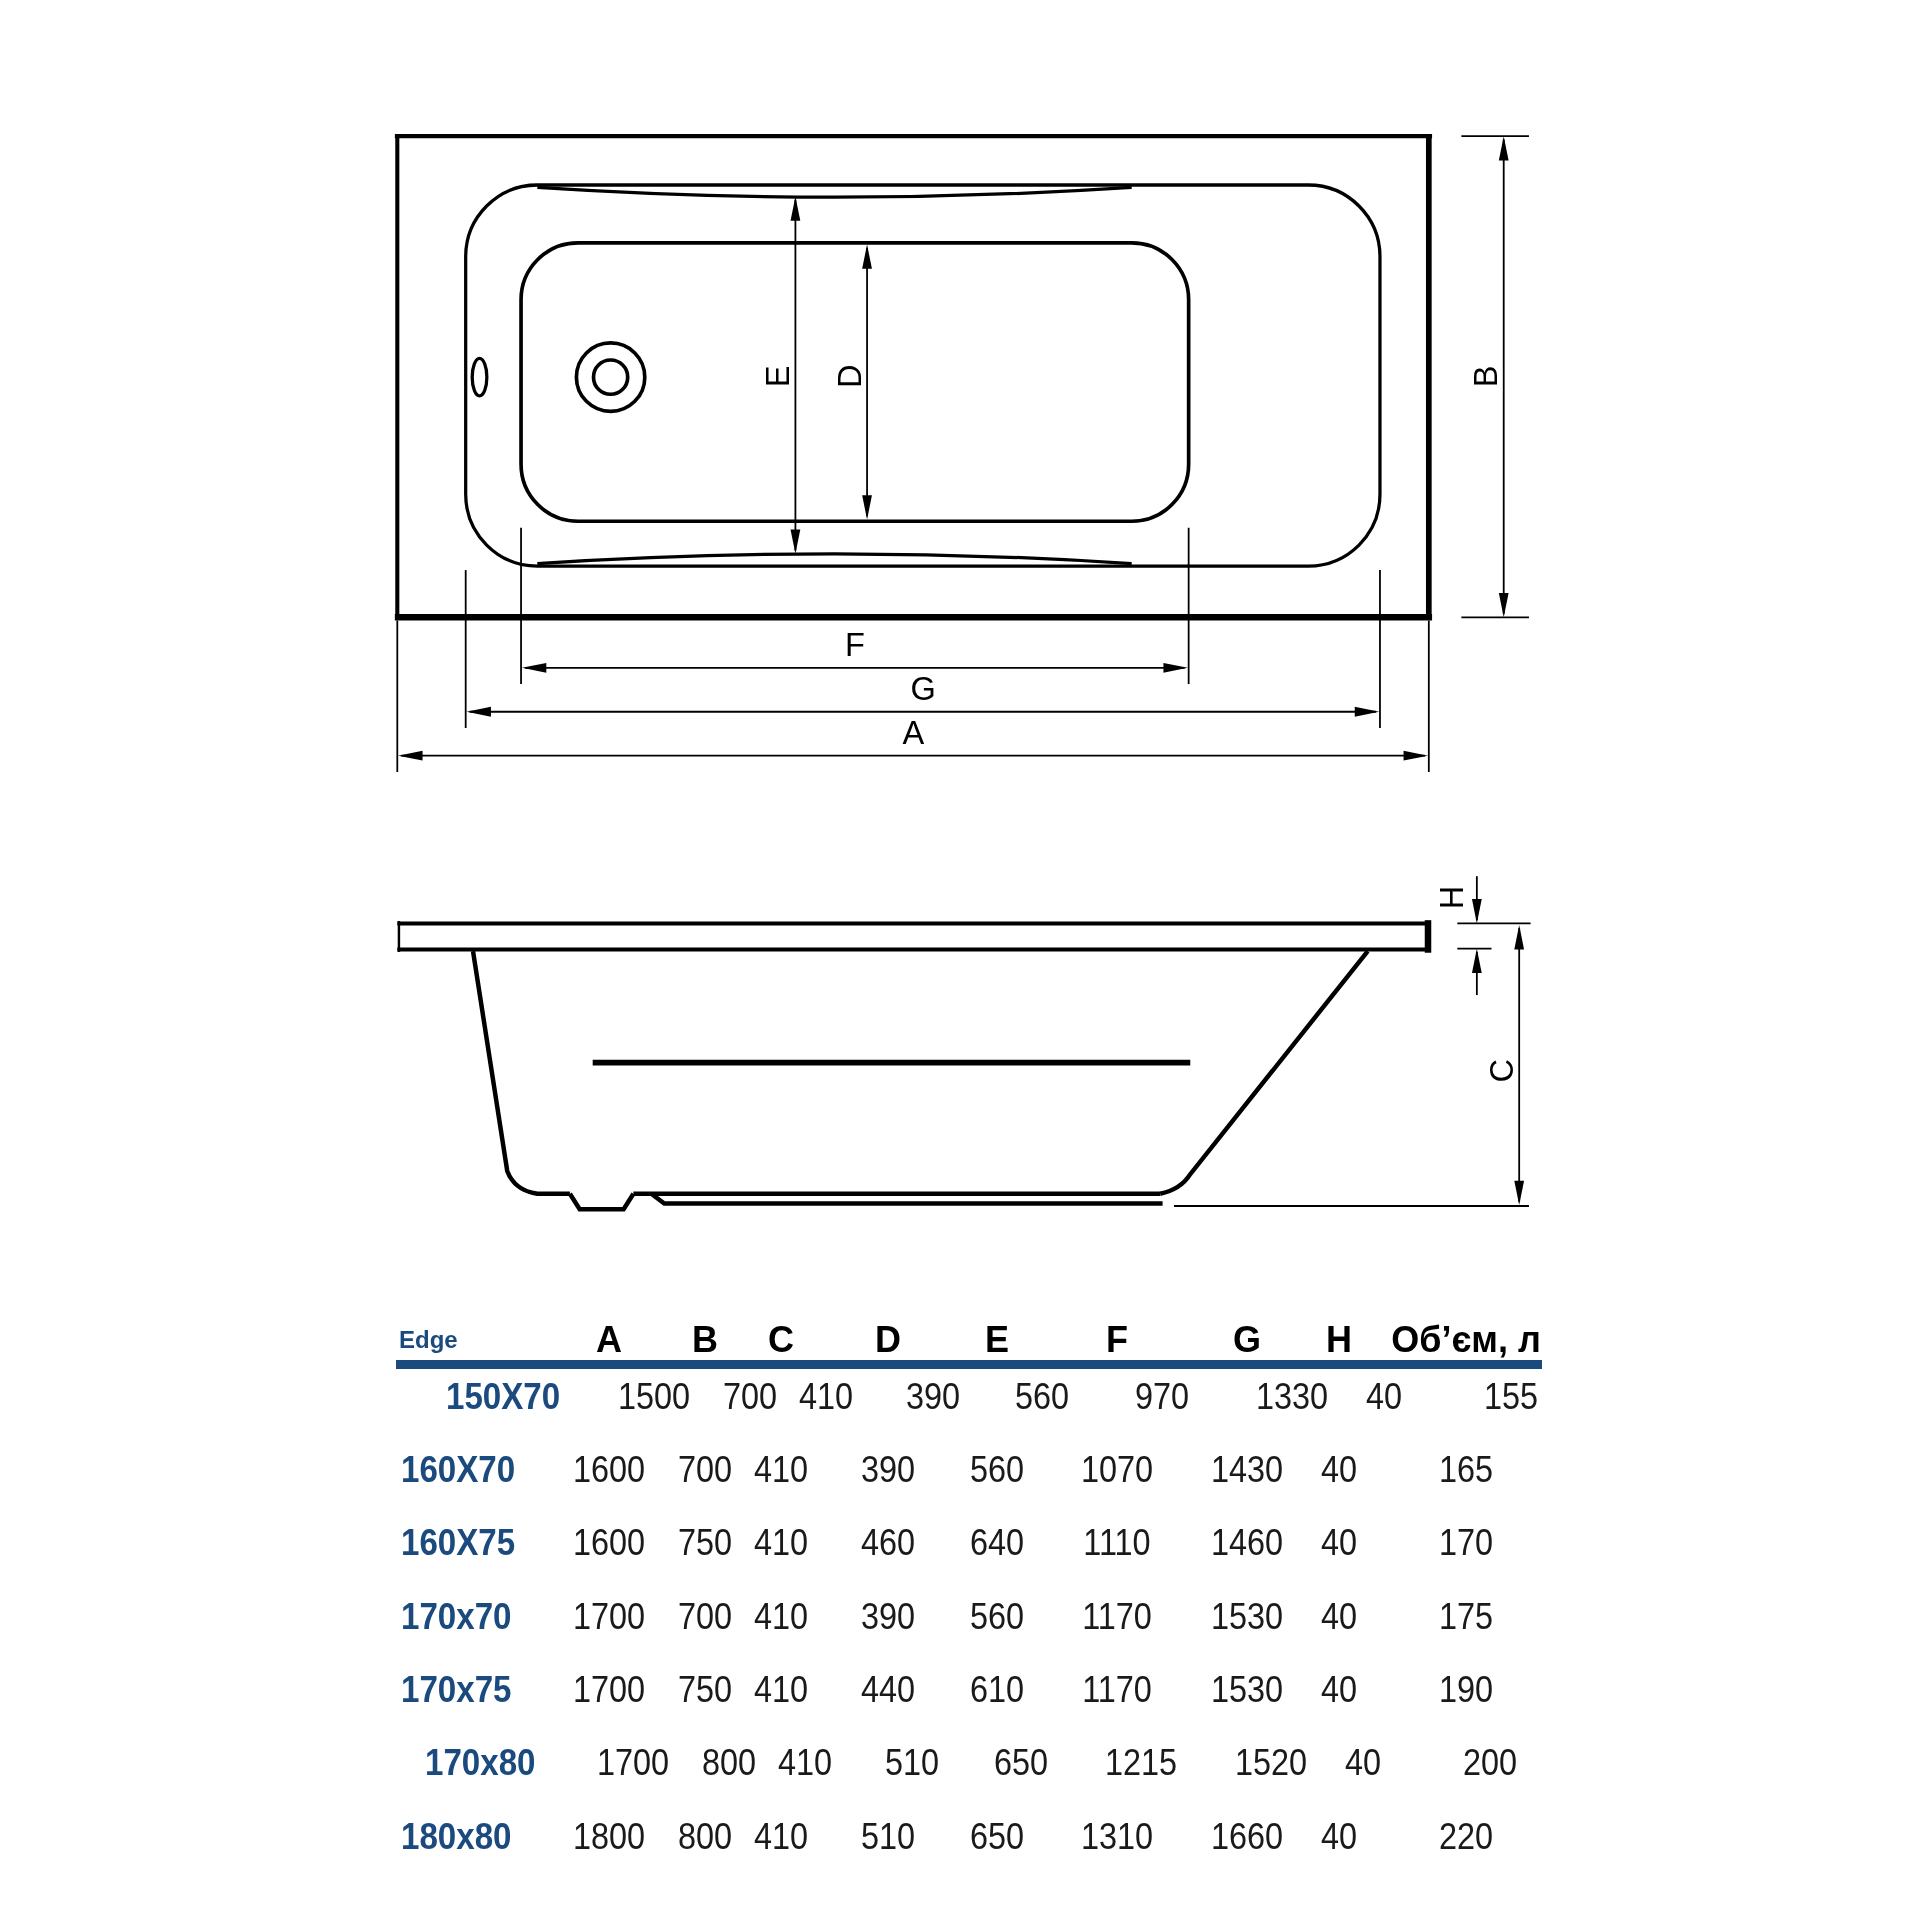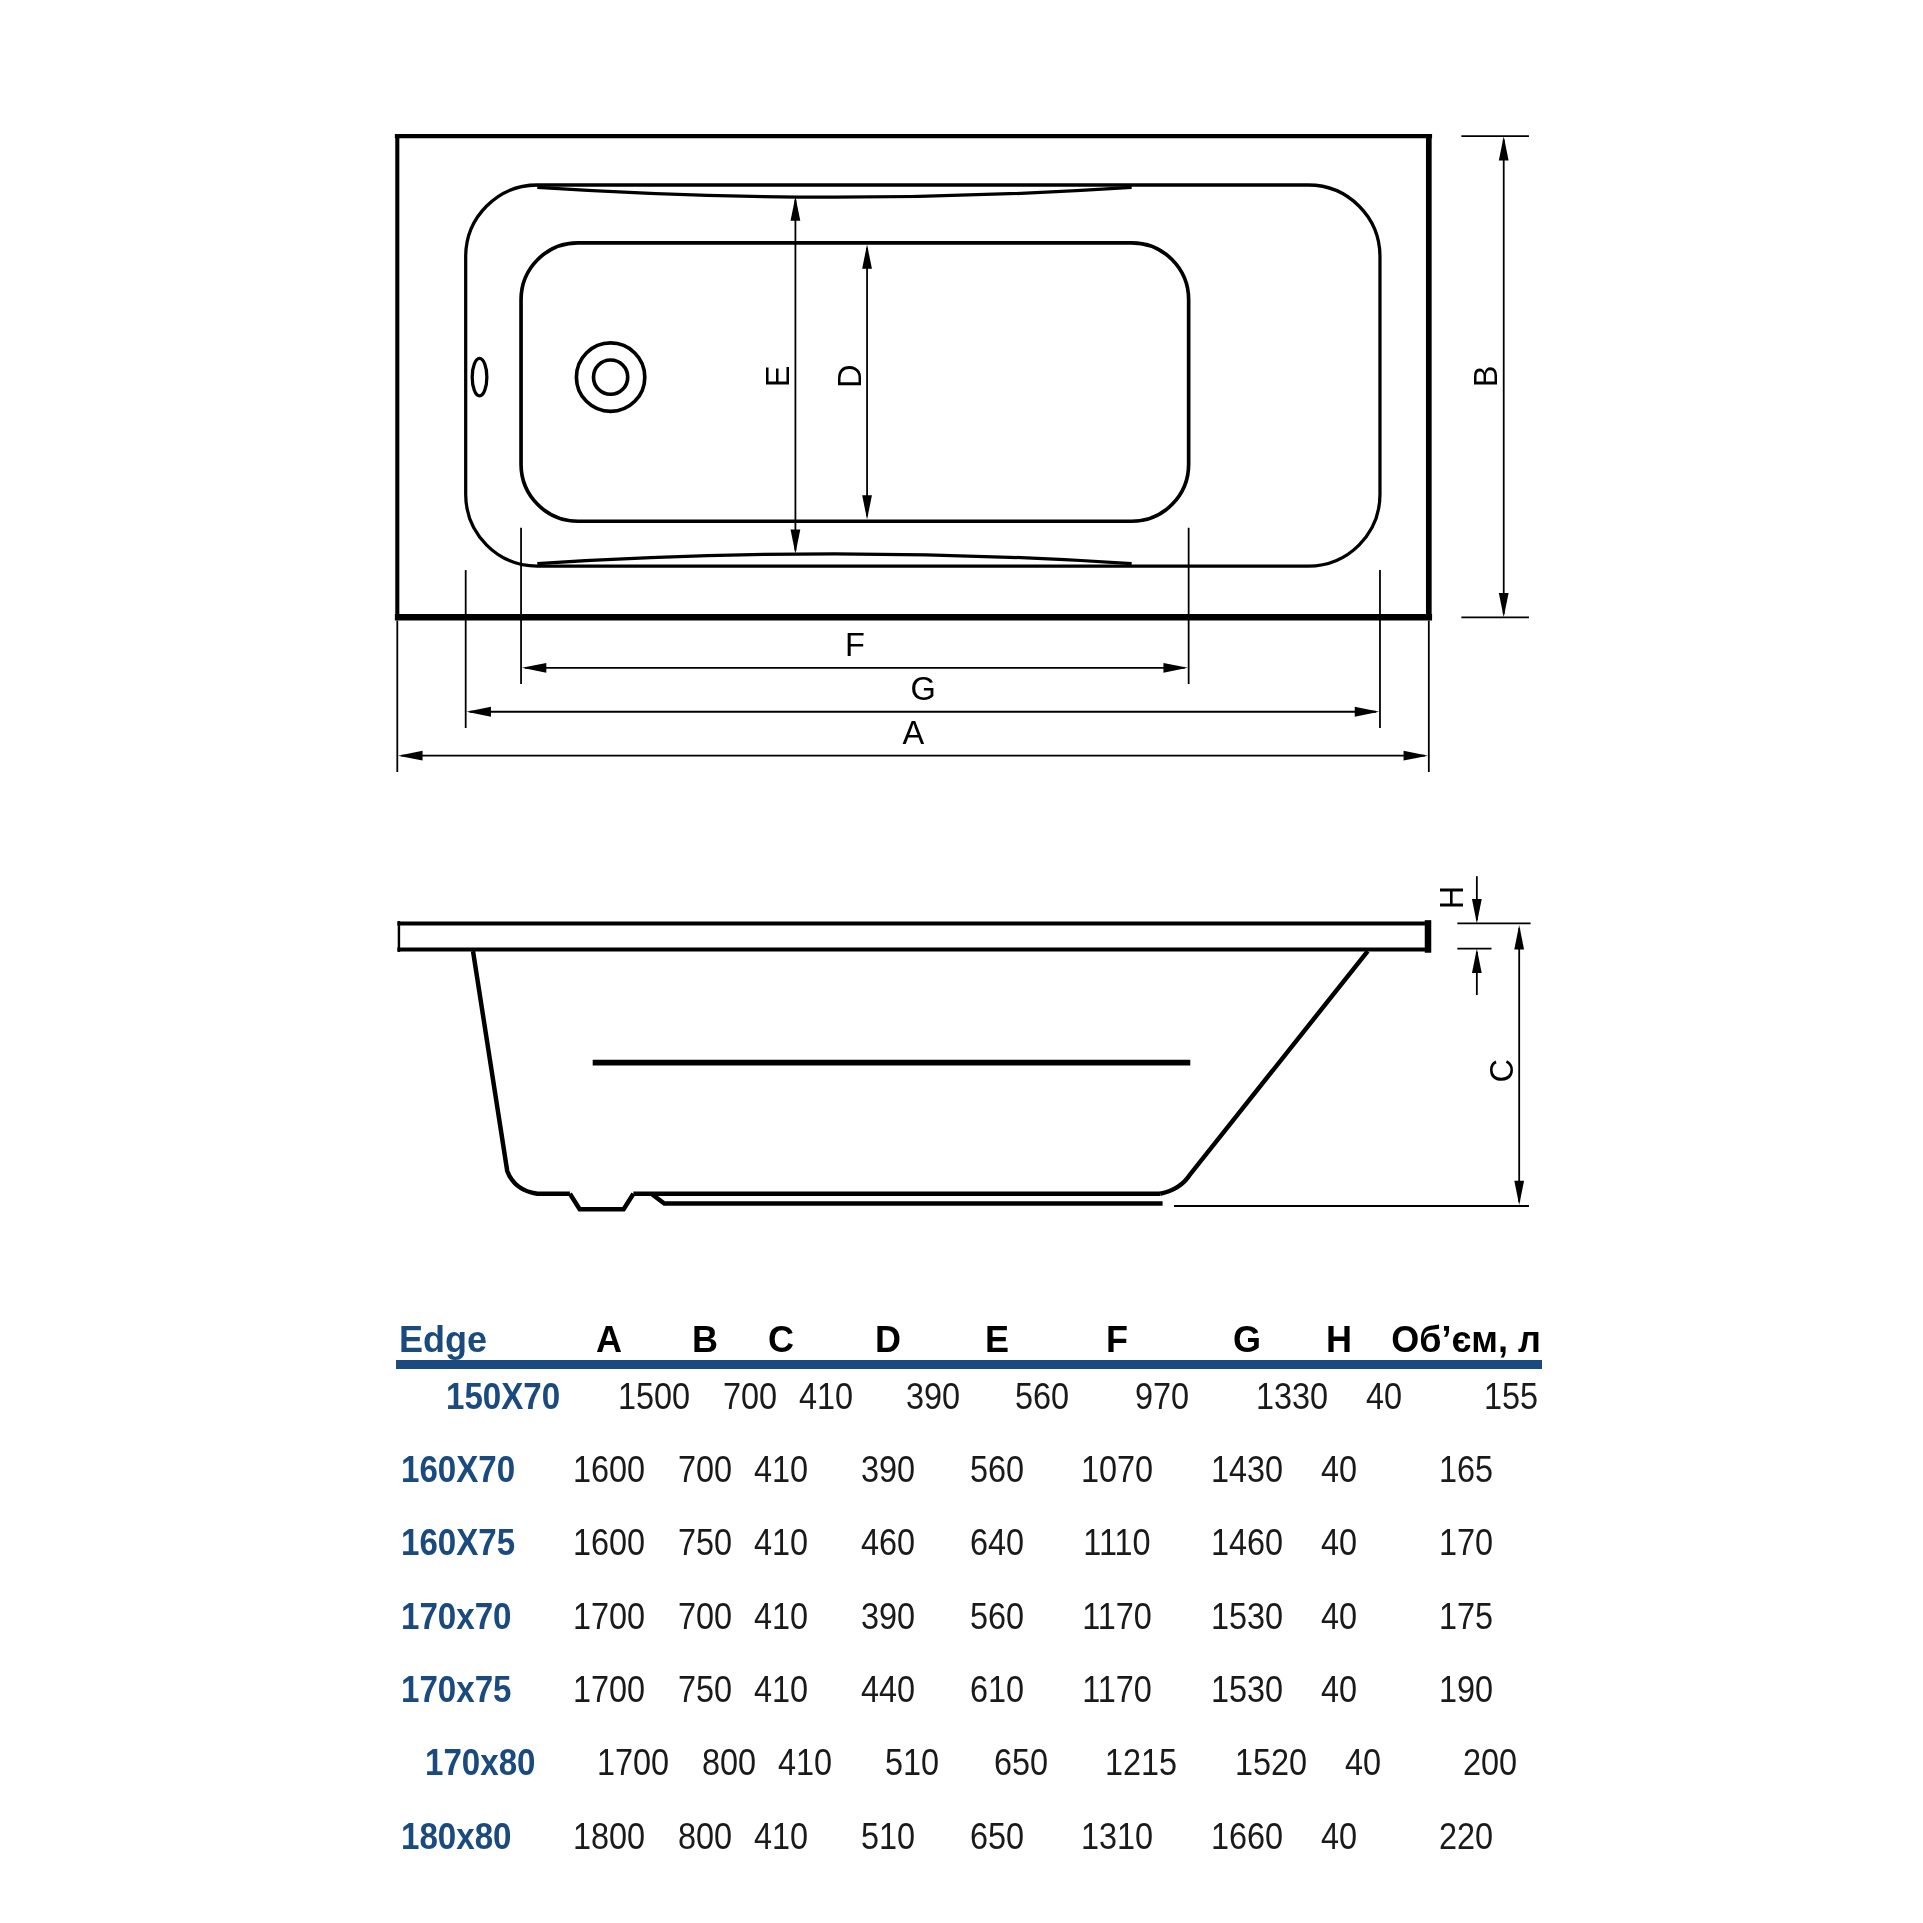--- a/index.html
+++ b/index.html
@@ -9,21 +9,21 @@
   svg text{font-family:"Liberation Sans", sans-serif;fill:#000;}
   .dimletter{font-size:40px;font-weight:400;}
 
   
   .tbl-layer{position:absolute;left:0;top:0;width:1923px;height:1923px;}
   .cell{position:absolute;line-height:39px;white-space:nowrap;color:#1a1a1a;}
   .val{font-size:36px;transform:translateX(-50%) scaleX(0.9);transform-origin:center;}
   .th{font-size:36px;font-weight:bold;transform:translateX(-50%);color:#000;}
   .rlabel{font-size:36px;font-weight:bold;transform:scaleX(0.92);transform-origin:left;}
   .trow{position:absolute;left:0;width:1923px;height:39px;}
-  .model-header{position:absolute;font-size:36px;font-weight:bold;line-height:39px;}
+  .model-header{position:absolute;font-size:24px;font-weight:bold;line-height:39px;}
   .divider{position:absolute;}
 </style>
 </head>
 <body>
 
 <div class="page">
 
 <svg width="1923" height="1303" viewBox="0 0 2362 1600">
 
   <g stroke="#000" fill="none">

